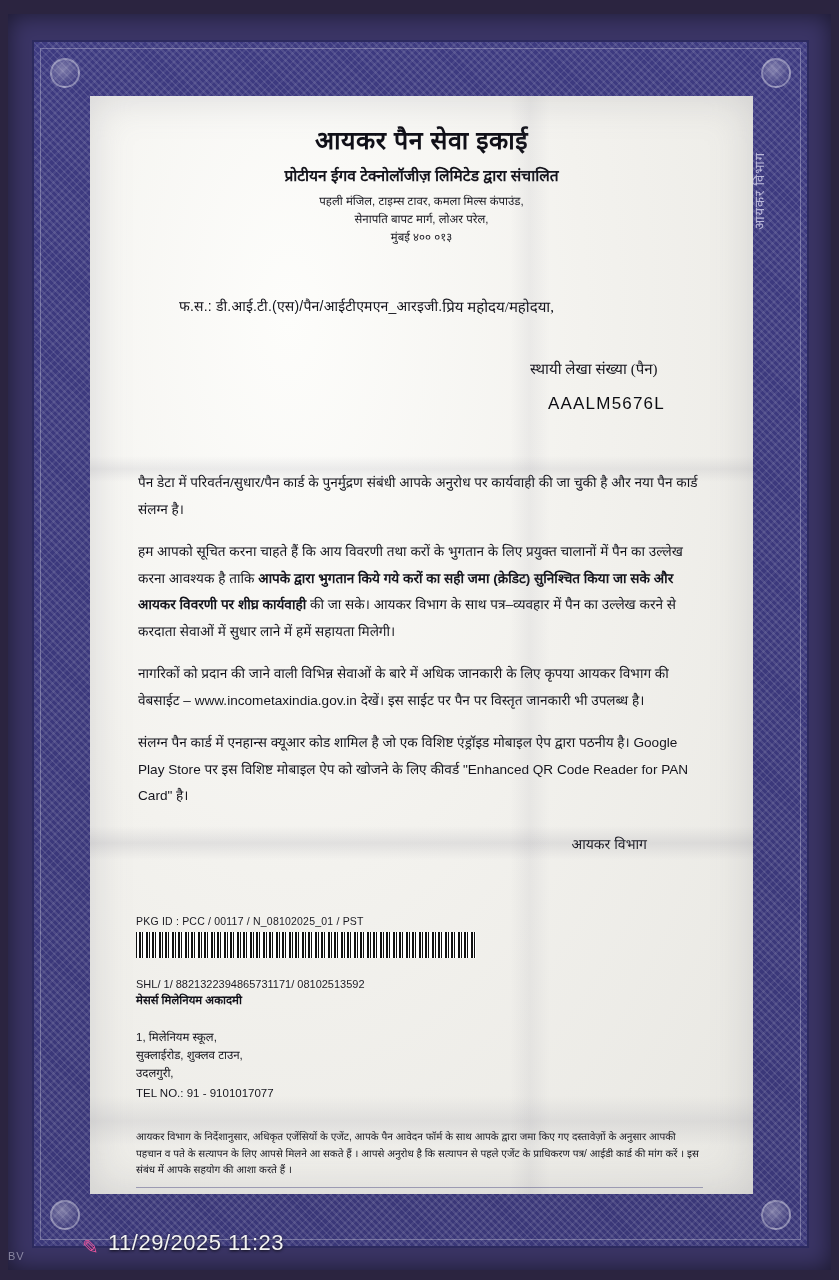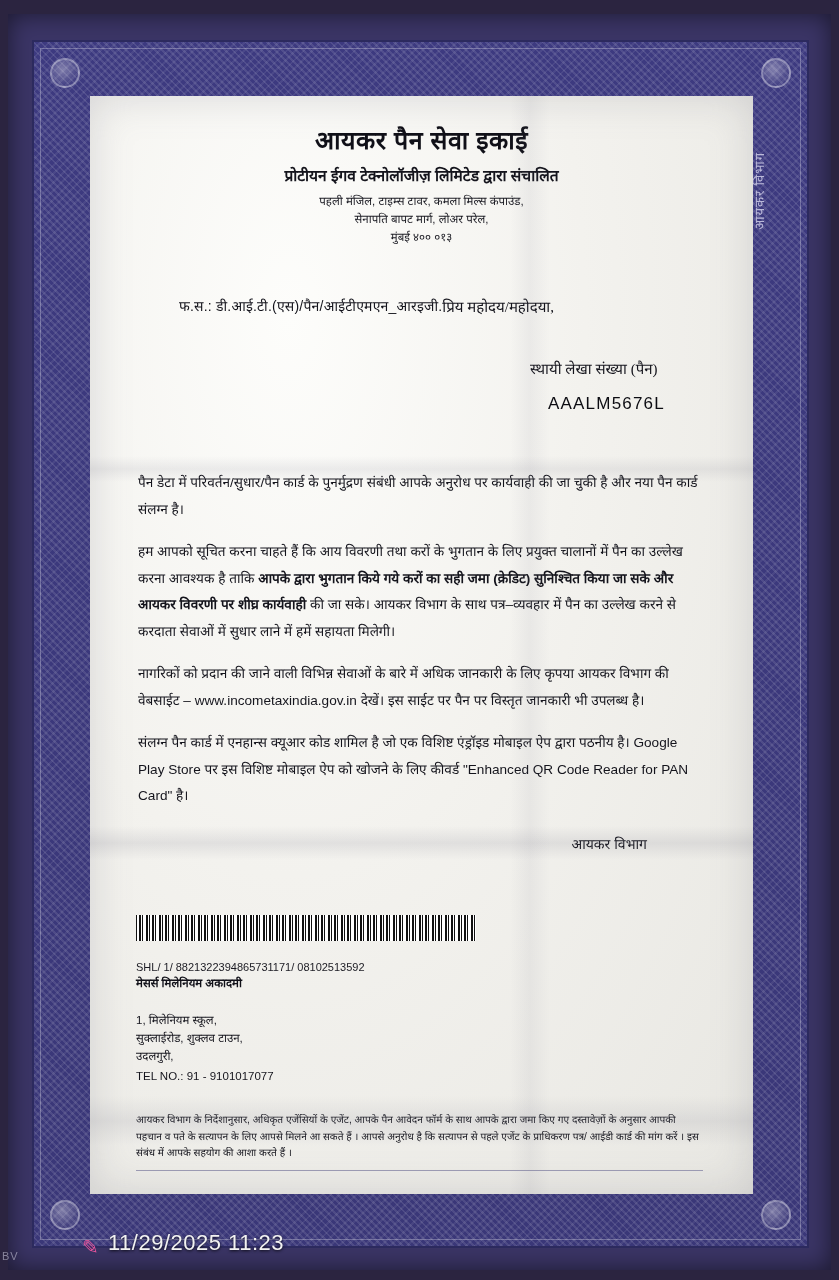--- a/index.html
+++ b/index.html
@@ -250,21 +250,21 @@
     left: 82px;
     bottom: 22px;
     width: 22px;
     height: 22px;
     color: #e2529a;
     font-size: 20px;
     line-height: 22px;
   }
   .watermark-left {
     position: absolute;
-    left: 2px;
+    left: 8px;
     bottom: 18px;
     font-size: 11px;
     color: #b9b7cc;
     opacity: .65;
     letter-spacing: 1px;
   }
 
   
   .medallion {
     position: absolute;
@@ -326,20 +326,21 @@
           <p class="para">
             <span>नागरिकों को प्रदान की जाने वाली विभिन्न सेवाओं के बारे में अधिक जानकारी के लिए कृपया आयकर विभाग की वेबसाईट – </span><span class="link">www.incometaxindia.gov.in</span><span> देखें। इस साईट पर पैन पर विस्तृत जानकारी भी उपलब्ध है।</span>
           </p>
 
           <p class="para">संलग्न पैन कार्ड में एनहान्स क्यूआर कोड शामिल है जो एक विशिष्ट एंड्रॉइड मोबाइल ऐप द्वारा पठनीय है। Google Play Store पर इस विशिष्ट मोबाइल ऐप को खोजने के लिए कीवर्ड "Enhanced QR Code Reader for PAN Card" है।</p>
         </div>
 
         <div class="signoff">आयकर विभाग</div>
 
         <div class="pkg-block">
+          <div class="pkg-id">PKG ID : PCC / 00117 / N_08102025_01 / PST</div>
           <div class="barcode"></div>
           <div class="shl">SHL/ 1/ 8821322394865731171/ 08102513592</div>
           <div class="consignee">मेसर्स मिलेनियम अकादमी</div>
         </div>
 
         <div class="addr-block">
           <div>1, मिलेनियम स्कूल,</div>
           <div>सुक्लाईरोड, शुक्लव टाउन,</div>
           <div>उदलगुरी,</div>
           <div class="tel">TEL NO.:  91 - 9101017077</div>

